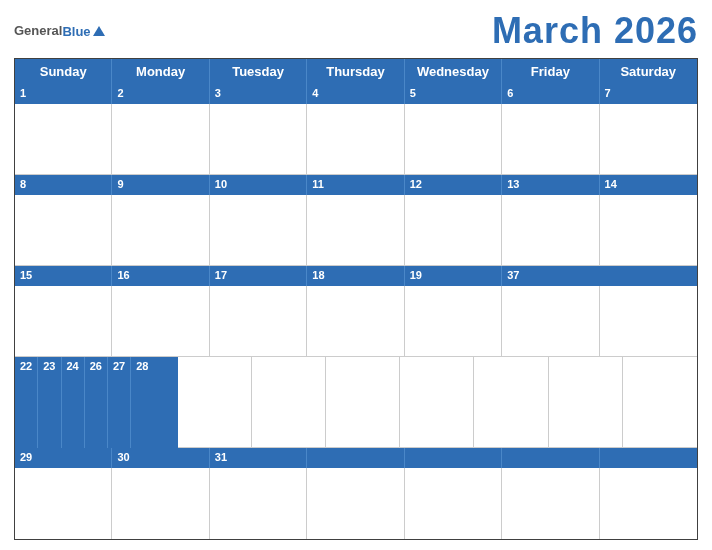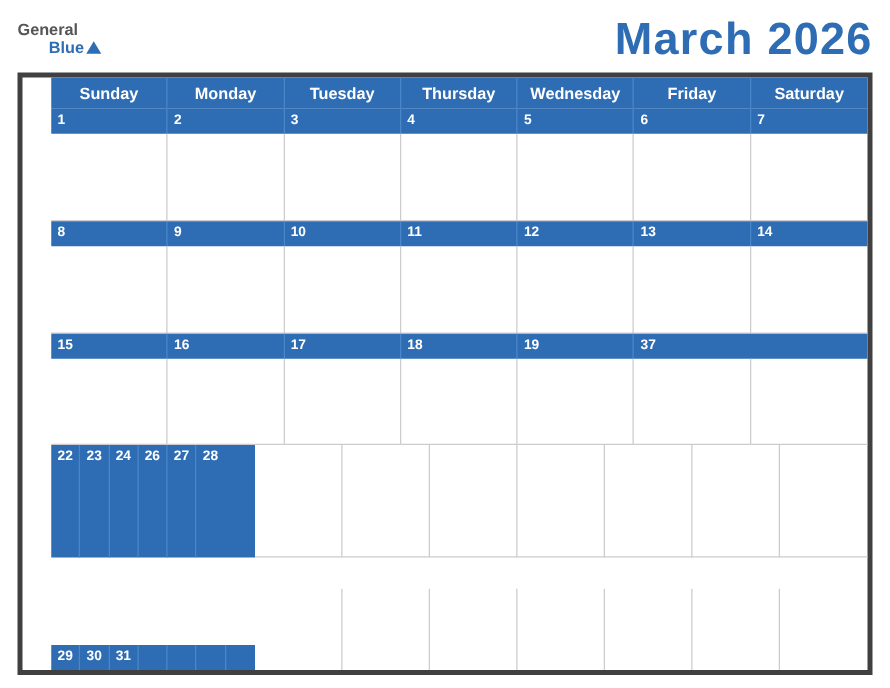--- a/index.html
+++ b/index.html
@@ -18,58 +18,56 @@
       padding: 10px 14px 10px 14px;
     }
     .header {
       display: flex;
       align-items: center;
       justify-content: space-between;
       margin-bottom: 6px;
     }
     .logo {
       display: flex;
-      flex-direction: column;
+      flex-direction: row;
       align-items: flex-start;
     }
     .logo-text-general {
       font-size: 13px;
       font-weight: bold;
       color: #555;
       line-height: 1;
     }
     .logo-text-blue {
       font-size: 13px;
       font-weight: bold;
       color: #2e6db4;
       display: flex;
       align-items: center;
       gap: 2px;
-      margin-left: 25px;
     }
     .logo-triangle {
       width: 0;
       height: 0;
       border-left: 6px solid transparent;
       border-right: 6px solid transparent;
       border-bottom: 10px solid #2e6db4;
       display: inline-block;
     }
     .month-title {
       font-size: 36px;
       font-weight: bold;
       color: #2e6db4;
       letter-spacing: 1px;
     }
     .calendar {
       flex: 1;
       display: flex;
       flex-direction: column;
-      border: 4px solid #404040;
-      padding-left: 23px;
+      border: 1px solid #404040;
     }
     .day-headers {
       display: grid;
       grid-template-columns: repeat(7, 1fr);
       background-color: #2e6db4;
     }
     .day-header {
       color: #fff;
       text-align: center;
       padding: 5px 2px;
@@ -229,21 +227,21 @@
           <div class="cell-body"></div>
           <div class="cell-body"></div>
           <div class="cell-body"></div>
           <div class="cell-body"></div>
           <div class="cell-body"></div>
           <div class="cell-body"></div>
           <div class="cell-body"></div>
         </div>
       </div>
 
-      <div class="week-block last-week" style="flex:1;display:flex;flex-direction:row;align-items:flex-end;">
+      <div class="week-block last-week" style="flex:1;display:flex;flex-direction:column;">
         <div class="day-number-row">
           <div class="day-number-cell">29</div>
           <div class="day-number-cell">30</div>
           <div class="day-number-cell">31</div>
           <div class="day-number-cell empty"></div>
           <div class="day-number-cell empty"></div>
           <div class="day-number-cell empty"></div>
           <div class="day-number-cell empty"></div>
         </div>
         <div class="week-block-inner" style="flex:1;">

